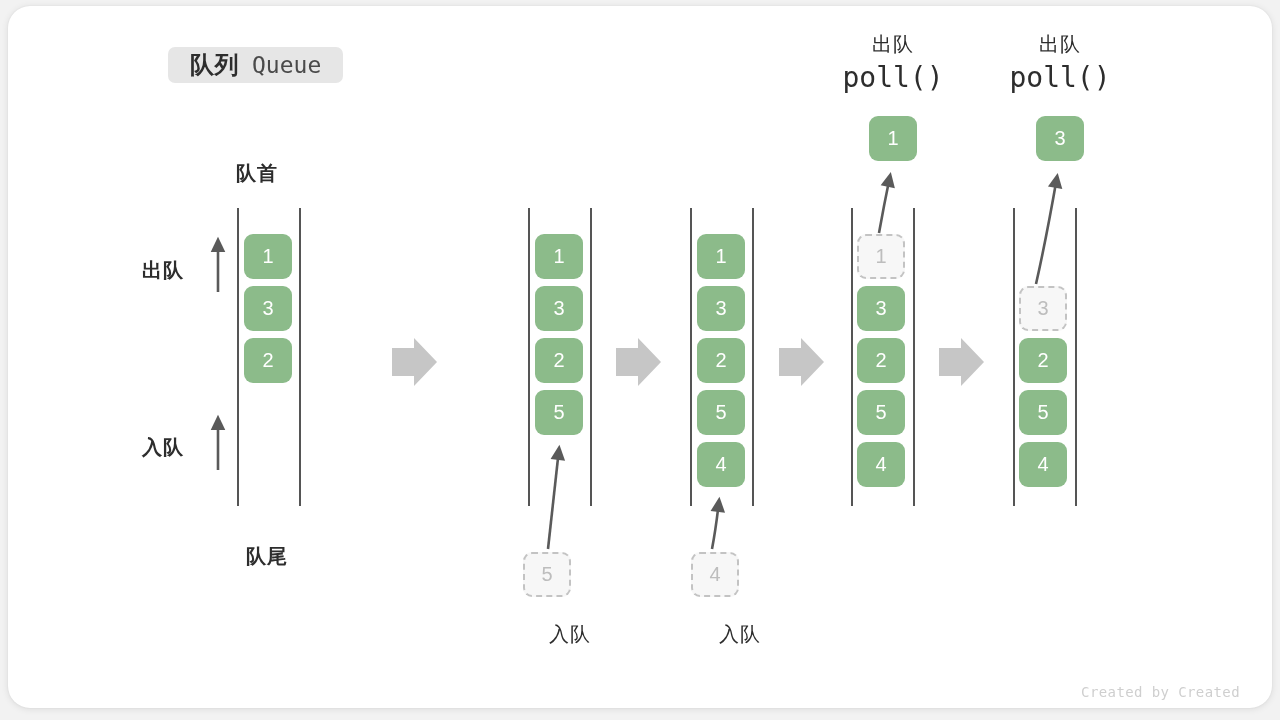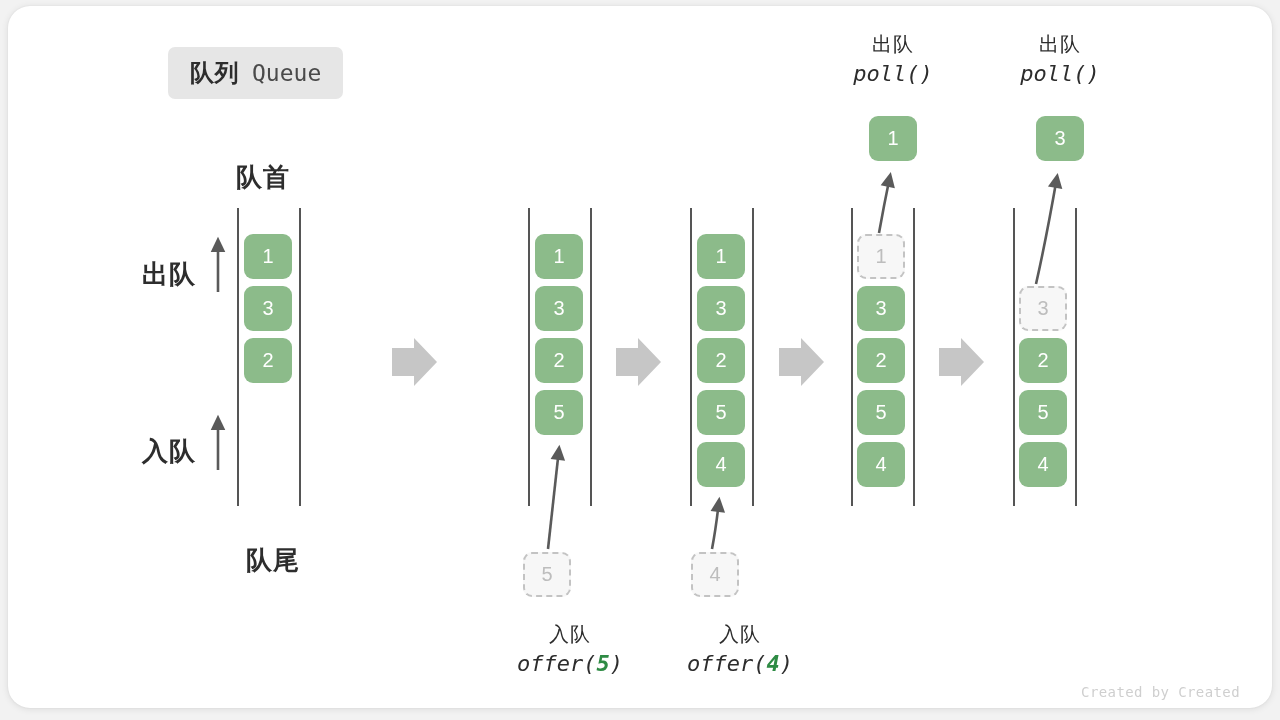--- a/index.html
+++ b/index.html
@@ -28,21 +28,21 @@
     background: #ffffff;
     border-radius: 22px;
     box-shadow: 0 1px 7px rgba(0,0,0,0.10), 0 0 2px rgba(0,0,0,0.06);
   }
 
   
   .title-badge {
     position: absolute;
     left: 168px;
     top: 47px;
-    height: 52px;
+    height: 36px;
     padding: 0 22px;
     background: #e6e6e6;
     border-radius: 7px;
     display: flex;
     align-items: center;
     gap: 13px;
   }
   .title-cn {
     font-size: 24px;
     font-weight: bold;
@@ -51,42 +51,41 @@
   }
   .title-en {
     font-family: "DejaVu Sans Mono", "Liberation Mono", monospace;
     font-size: 23px;
     color: #4a4a4a;
   }
 
   
   .abs { position: absolute; }
   .lbl-bold-cn {
-    font-size: 26px;
+    font-size: 20px;
     font-weight: bold;
     color: #2d2d2d;
     white-space: nowrap;
     letter-spacing: 1px;
   }
   .op-label {
     position: absolute;
     text-align: center;
     white-space: nowrap;
     line-height: 1.42;
   }
   .op-cn {
     font-size: 20px;
     color: #2d2d2d;
     letter-spacing: 1px;
   }
   .op-code {
     font-family: "DejaVu Sans Mono", "Liberation Mono", monospace;
-    font-size: 22px;
-    color: #2d2d2d;
-    font-style: italic;
+    font-size: 28px;
+    color: #2d2d2d;
   }
   .op-code .arg {
     color: #2e8b44;
     font-weight: bold;
   }
 
   
   .column { position: absolute; }
   .rail {
     position: absolute;
@@ -174,36 +173,34 @@
   <div class="column">
     <div class="rail" style="left:528px; top:208px; height:298px;"></div>
     <div class="rail" style="left:590px; top:208px; height:298px;"></div>
     <div class="slot filled" style="left:535px; top:234px;">1</div>
     <div class="slot filled" style="left:535px; top:286px;">3</div>
     <div class="slot filled" style="left:535px; top:338px;">2</div>
     <div class="slot filled" style="left:535px; top:390px;">5</div>
     <div class="slot ghost" style="left:523px; top:552px;">5</div>
     <div class="op-label" style="left:460px; top:620px; width:220px;">
       <div class="op-cn">入队</div>
-      <div class="op-code"><span>offer(</span><span class="arg">5</span><span>)</span></div>
     </div>
   </div>
 
   <div class="column">
     <div class="rail" style="left:690px; top:208px; height:298px;"></div>
     <div class="rail" style="left:752px; top:208px; height:298px;"></div>
     <div class="slot filled" style="left:697px; top:234px;">1</div>
     <div class="slot filled" style="left:697px; top:286px;">3</div>
     <div class="slot filled" style="left:697px; top:338px;">2</div>
     <div class="slot filled" style="left:697px; top:390px;">5</div>
     <div class="slot filled" style="left:697px; top:442px;">4</div>
     <div class="slot ghost" style="left:691px; top:552px;">4</div>
     <div class="op-label" style="left:630px; top:620px; width:220px;">
       <div class="op-cn">入队</div>
-      <div class="op-code"><span>offer(</span><span class="arg">4</span><span>)</span></div>
     </div>
   </div>
 
   <div class="column">
     <div class="rail" style="left:851px; top:208px; height:298px;"></div>
     <div class="rail" style="left:913px; top:208px; height:298px;"></div>
     <div class="slot ghost" style="left:857px; top:234px;">1</div>
     <div class="slot filled" style="left:857px; top:286px;">3</div>
     <div class="slot filled" style="left:857px; top:338px;">2</div>
     <div class="slot filled" style="left:857px; top:390px;">5</div>

